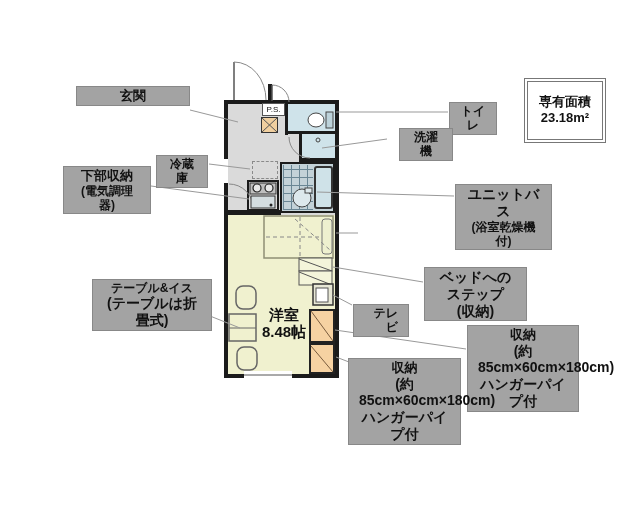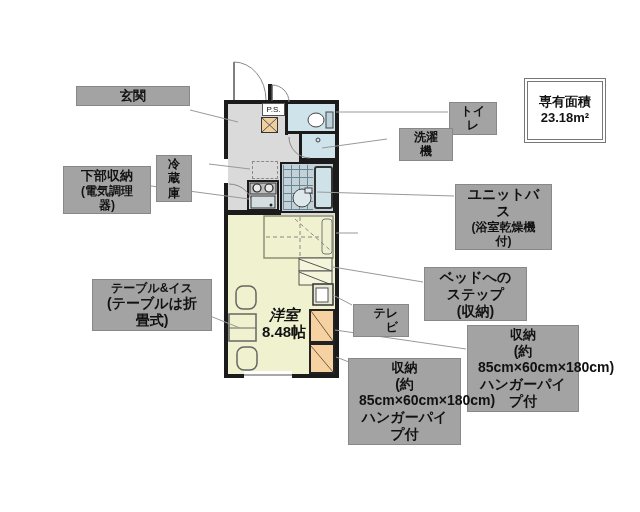--- a/index.html
+++ b/index.html
@@ -30,33 +30,33 @@
   .stove{left:247px;top:180px;width:32px;height:31px;background:#dcdcdc;border:2px solid #1b1b1b;box-sizing:border-box;z-index:4;}
   .fridge{left:252px;top:161px;width:26px;height:18px;border:1px dashed #8a8a8a;box-sizing:border-box;z-index:4;}
   .ps-label{left:262px;top:103px;width:23px;height:13px;background:#fff;border:1px solid #555;box-sizing:border-box;
       font-size:8px;font-weight:normal;text-align:center;line-height:11px;z-index:4;}
   .ps-box{left:261px;top:117px;width:17px;height:16px;background:#f0cf9f;border:1px solid #333;box-sizing:border-box;z-index:4;}
   .storage1{left:309px;top:309px;width:26px;height:34px;background:#f6d2a2;border:2px solid #222;box-sizing:border-box;z-index:4;}
   .storage2{left:309px;top:343px;width:26px;height:31px;background:#f6d2a2;border:2px solid #222;box-sizing:border-box;z-index:4;}
   .win-bottom{left:244px;top:371px;width:48px;height:8px;background:#fff;z-index:5;}
   .win-left{left:224px;top:159px;width:4px;height:24px;background:#fff;z-index:5;}
   .room-name{left:246px;top:306px;width:76px;z-index:6;text-align:center;font-weight:bold;}
-  .room-name .l1{font-size:15px;line-height:17px;font-style:italic;}
+  .room-name .l1{font-size:15px;line-height:17px;}
   .room-name .l2{font-size:15px;line-height:17px;}
   
   .overlay{position:absolute;left:0;top:0;z-index:7;pointer-events:none;}
   
   .lbl{position:absolute;background:#a3a3a3;border:1px solid #888;box-sizing:border-box;
        text-align:center;font-weight:bold;z-index:10;padding:1px 10px;line-height:1.2;}
   .lbl .big{font-size:13px;}
   .lbl .mid{font-size:12px;}
   .lbl .sm{font-size:14px;}
   .lbl-entrance{left:76px;top:86px;width:114px;}
   .lbl-kitchen{left:63px;top:166px;width:88px;}
-  .lbl-fridge{left:156px;top:155px;width:36px;}
+  .lbl-fridge{left:156px;top:155px;width:52px;}
   .lbl-table{left:92px;top:279px;width:120px;}
   .lbl-toilet{left:449px;top:102px;width:48px;}
   .lbl-washer{left:384px;top:128px;width:54px;margin-left:15px;}
   .lbl-unitbath{left:455px;top:184px;width:97px;}
   .lbl-bed{left:359px;top:209px;width:83px;}
   .lbl-bedstep{left:424px;top:267px;width:103px;}
   .lbl-tv{left:353px;top:304px;width:56px;text-align:right;}
   .lbl-storage-r{left:467px;top:325px;width:112px;}
   .lbl-storage-b{left:348px;top:358px;width:113px;}
   .area-outer{position:absolute;left:524px;top:78px;width:82px;background:#fff;border:1px solid #777;padding:2px;z-index:10;box-sizing:border-box;}

